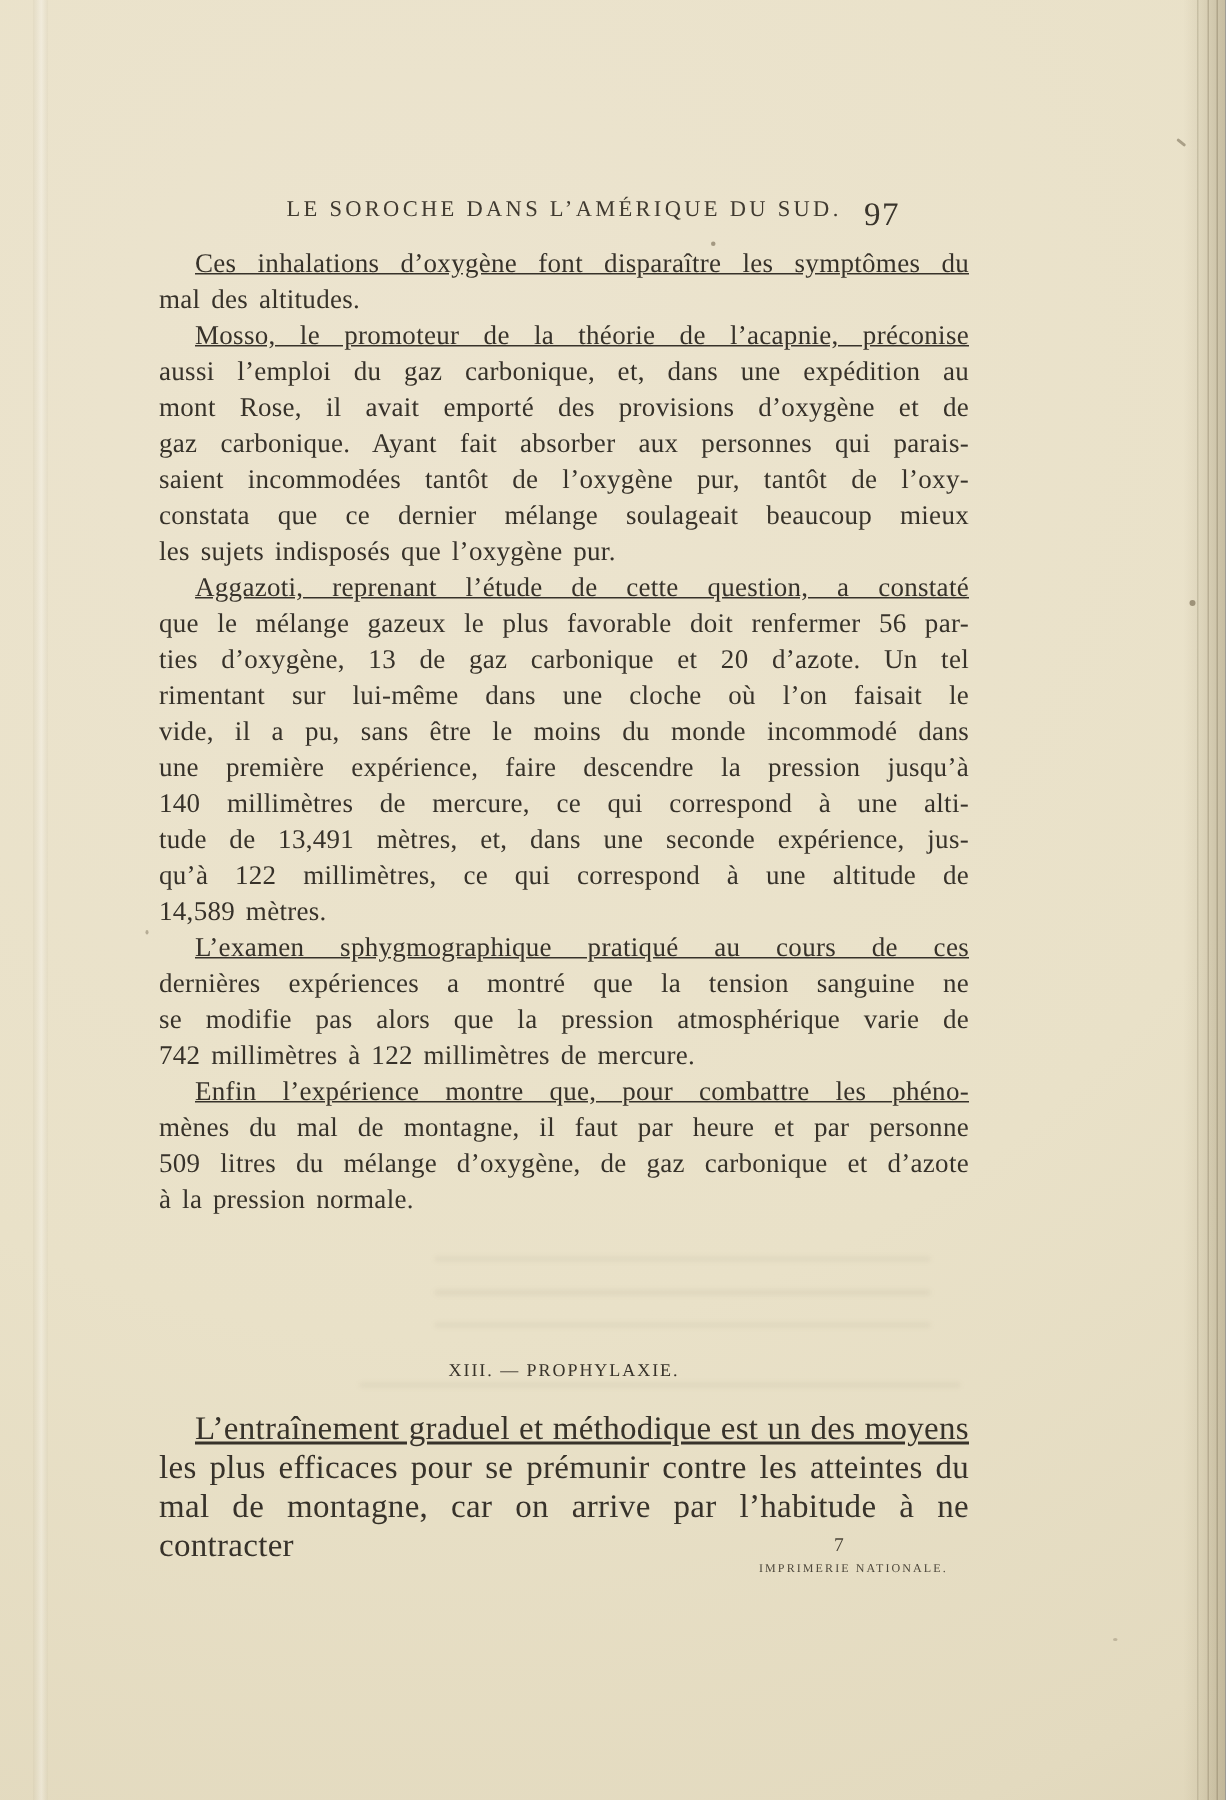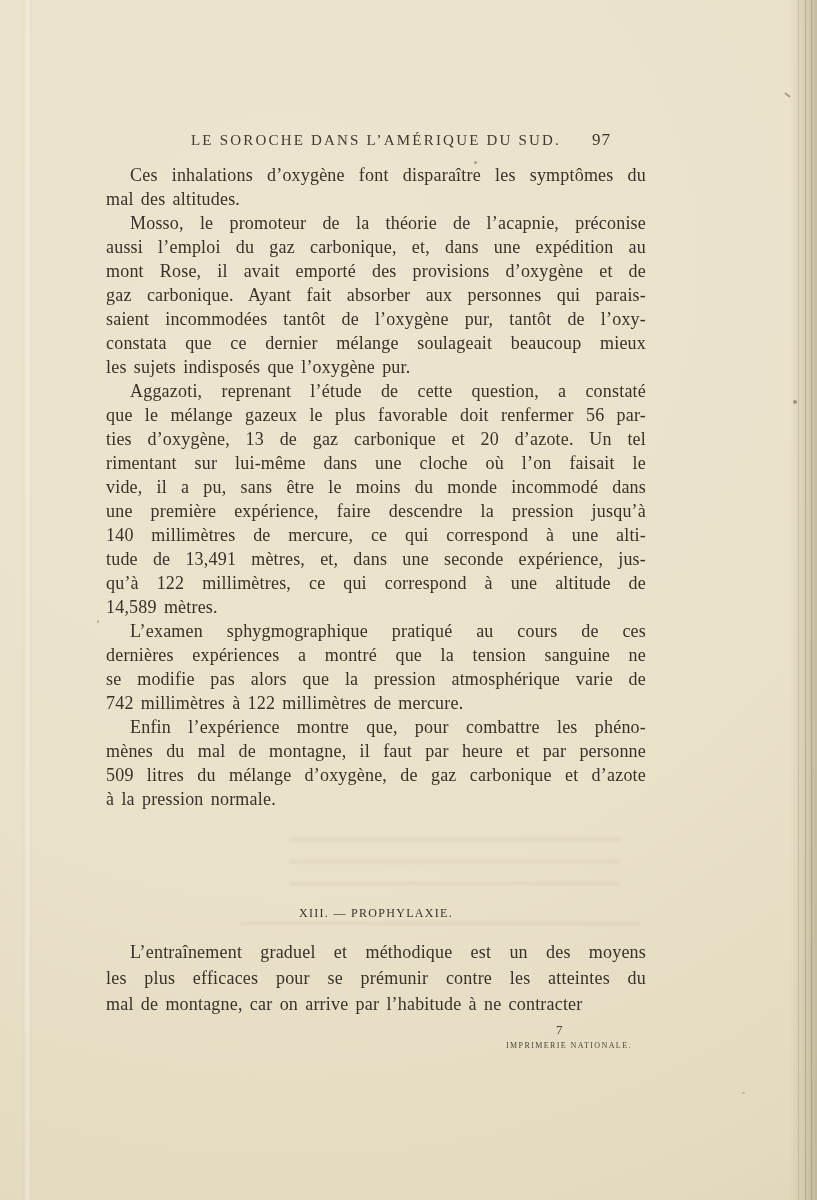--- a/index.html
+++ b/index.html
@@ -28,41 +28,41 @@
   .edge-line.e1 { right:18px; opacity:0.30; }
   .edge-line.e2 { right:11px; opacity:0.42; }
   .edge-line.e3 { right:5px;  opacity:0.50; }
 
   .running-title {
     position:absolute; left:106px; top:132px; width:540px;
     text-align:center; font-size:15px; letter-spacing:2.2px;
     color:#403a30; white-space:nowrap;
   }
   .page-number {
-    position:absolute; left:592px; top:130px;
-    font-size:17px; letter-spacing:1px; color:#3a352c;
+    position:absolute; left:576px; top:130px;
+    font-size:22px; letter-spacing:1px; color:#3a352c;
   }
 
   .text-block {
     position:absolute; left:106px; top:163px; width:540px;
     font-size:18px; line-height:24px;
   }
   .para { margin:0; }
   .ln { text-align:justify; text-align-last:justify; letter-spacing:0.2px; }
-  .ln.first { text-indent:24px; }
+  .ln.first { text-indent:24px;text-decoration:underline; }
   .ln.last { text-align-last:left; word-spacing:2.5px; }
 
   .section-heading {
     position:absolute; left:106px; top:906px; width:540px;
     text-align:center; font-size:12px; letter-spacing:1.3px; color:#38332a;
     white-space:nowrap;
   }
   .after-heading {
     position:absolute; left:106px; top:939px; width:540px;
-    font-size:18px; line-height:26px;
+    font-size:22px; line-height:26px;
   }
 
   .sig {
     position:absolute; left:556px; top:1022px;
     font-size:13px; color:#4a4438;
   }
   .imprint {
     position:absolute; left:506px; top:1041px; width:120px;
     text-align:right; font-size:8px; letter-spacing:1.4px;
     color:#4c463a; white-space:nowrap;

